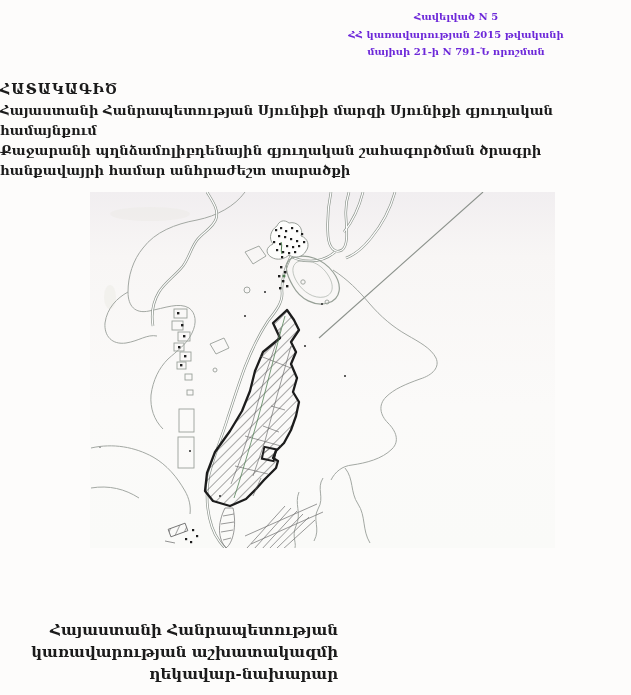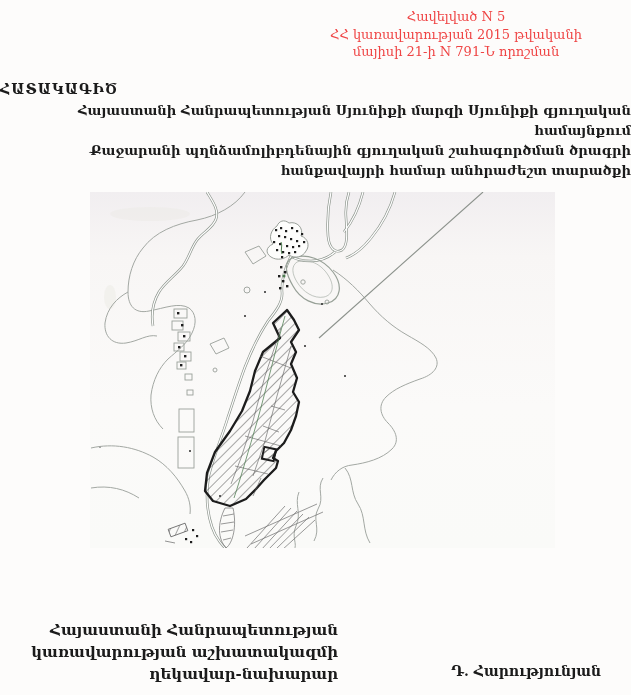--- a/index.html
+++ b/index.html
@@ -9,32 +9,32 @@
     font-family:"DejaVu Serif","DejaVu Sans",serif;
     color:#1b1b1b;
     overflow:hidden;
     position:relative;
   }
   .page{position:absolute;inset:0;}
 
   
   .annex{
     position:absolute;top:8px;left:325px;width:262px;
-    text-align:center;font-weight:normal;font-size:13px;line-height:17.5px;
-    color:#ef4444;
+    text-align:center;font-weight:bold;font-size:10px;line-height:17.5px;
+    color:#6d28d9;
   }
 
   
   .title{
     position:absolute;top:81px;left:0;width:563px;
     font-weight:bold;font-size:14px;letter-spacing:1px;
   }
   .subtitle{
     position:absolute;top:101px;left:0;width:631px;
-    text-align:right;font-weight:bold;font-size:13.2px;line-height:20px;
+    text-align:left;font-weight:bold;font-size:13.2px;line-height:20px;
   }
 
   
   .map{
     position:absolute;left:90px;top:192px;width:465px;height:356px;
     background:linear-gradient(#f1eef0 0%,#f8f6f5 18%,#fbfaf9 60%,#fafaf8 100%);
   }
   .map svg{position:absolute;left:0;top:0;}
 
   
@@ -254,15 +254,14 @@
     </svg>
 
   </div>
 
   <div class="sign-left">
     <div>Հայաստանի Հանրապետության</div>
     <div>կառավարության աշխատակազմի</div>
     <div>ղեկավար-նախարար</div>
   </div>
 
-  <div class="sign-right">Դ. Հարությունյան</div>
 
 </div>
 
 </body></html>

